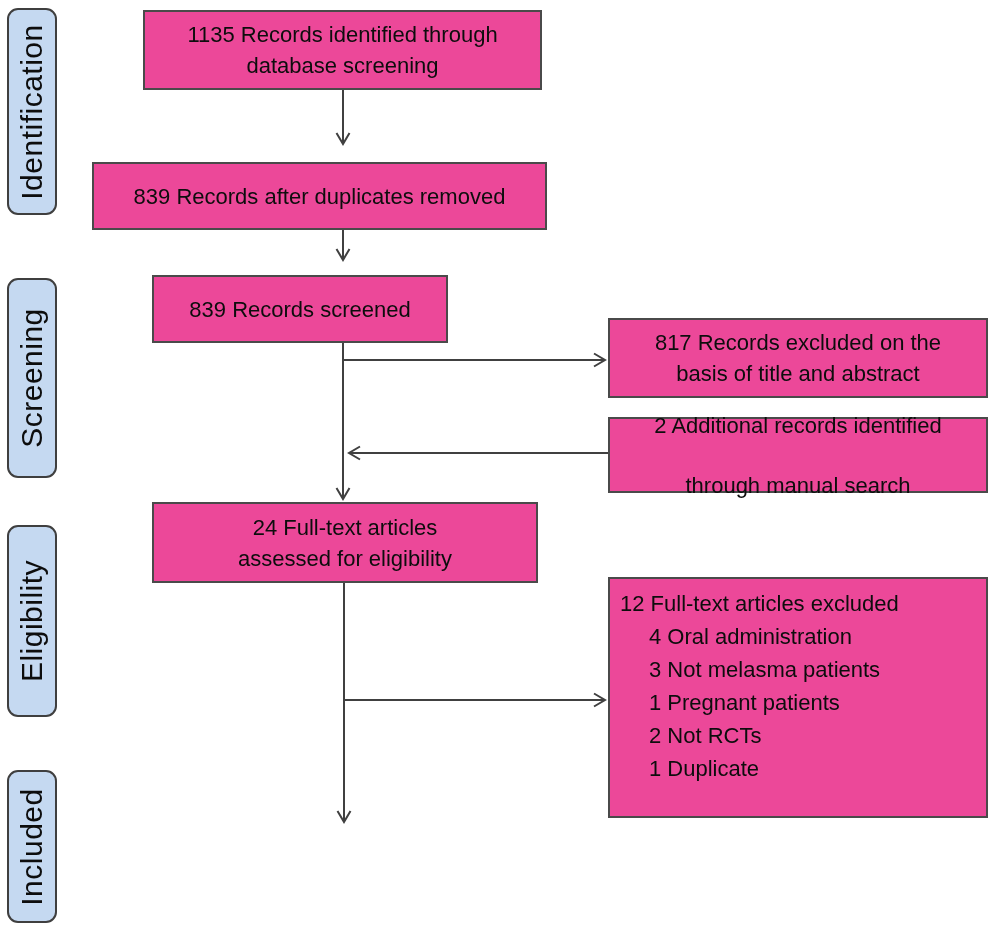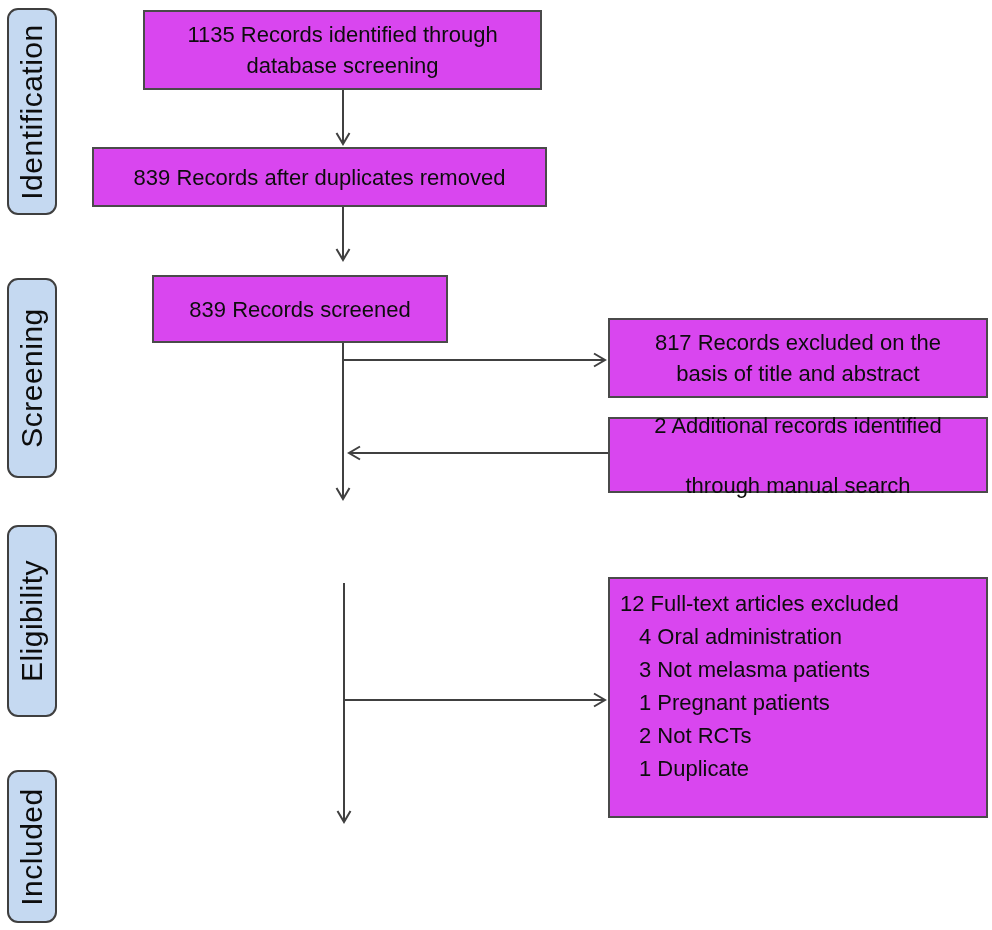--- a/index.html
+++ b/index.html
@@ -36,40 +36,40 @@
   .stage-box span {
     transform: rotate(-90deg);
     white-space: nowrap;
     font-size: 30px;
     color: #0d0d0d;
     letter-spacing: 0.5px;
   }
   .flow-box {
     position: absolute;
     box-sizing: border-box;
-    background: #d946ef;
+    background: #ec4899;
     border: 2px solid #4a4a4a;
     display: flex;
     flex-direction: column;
     align-items: center;
     justify-content: center;
     text-align: center;
     font-size: 22px;
     line-height: 31px;
     color: #0d0d0d;
   }
   .flow-box.left-align {
     align-items: flex-start;
     justify-content: flex-start;
     text-align: left;
     padding: 8px 10px;
     line-height: 33px;
   }
   .reason-list {
-    margin-left: 19px;
+    margin-left: 29px;
   }
   .reason-item {
     line-height: 33px;
   }
 </style>
 </head>
 <body>
 
 <div id="canvas">
 
@@ -101,38 +101,42 @@
   </div>
   <div class="stage-box" style="left:7px; top:770px; height:153px;">
     <span>Included</span>
   </div>
 
   <div class="flow-box" style="left:143px; top:10px; width:399px; height:80px;">
     <div>1135 Records identified through</div>
     <div>database screening</div>
   </div>
 
-  <div class="flow-box" style="left:92px; top:147px; width:455px; height:60px;">
+  <div class="flow-box" style="left:92px; top:162px; width:455px; height:68px;">
     <div>839 Records after duplicates removed</div>
   </div>
 
   <div class="flow-box" style="left:152px; top:275px; width:296px; height:68px;">
     <div>839 Records screened</div>
   </div>
 
   <div class="flow-box" style="left:608px; top:318px; width:380px; height:80px;">
     <div>817 Records excluded on the</div>
     <div>basis of title and abstract</div>
   </div>
 
   <div class="flow-box" style="left:608px; top:417px; width:380px; height:76px;gap:29px;">
     <div>2 Additional records identified</div>
     <div>through manual search</div>
   </div>
 
+  <div class="flow-box" style="left:152px; top:502px; width:386px; height:81px;">
+    <div>24 Full-text articles</div>
+    <div>assessed for eligibility</div>
+  </div>
 
   <div class="flow-box left-align" style="left:608px; top:577px; width:380px; height:241px;">
     <div>12 Full-text articles excluded</div>
     <div class="reason-list">
       <div class="reason-item">4 Oral administration</div>
       <div class="reason-item">3 Not melasma patients</div>
       <div class="reason-item">1 Pregnant patients</div>
       <div class="reason-item">2 Not RCTs</div>
       <div class="reason-item">1 Duplicate</div>
     </div>

